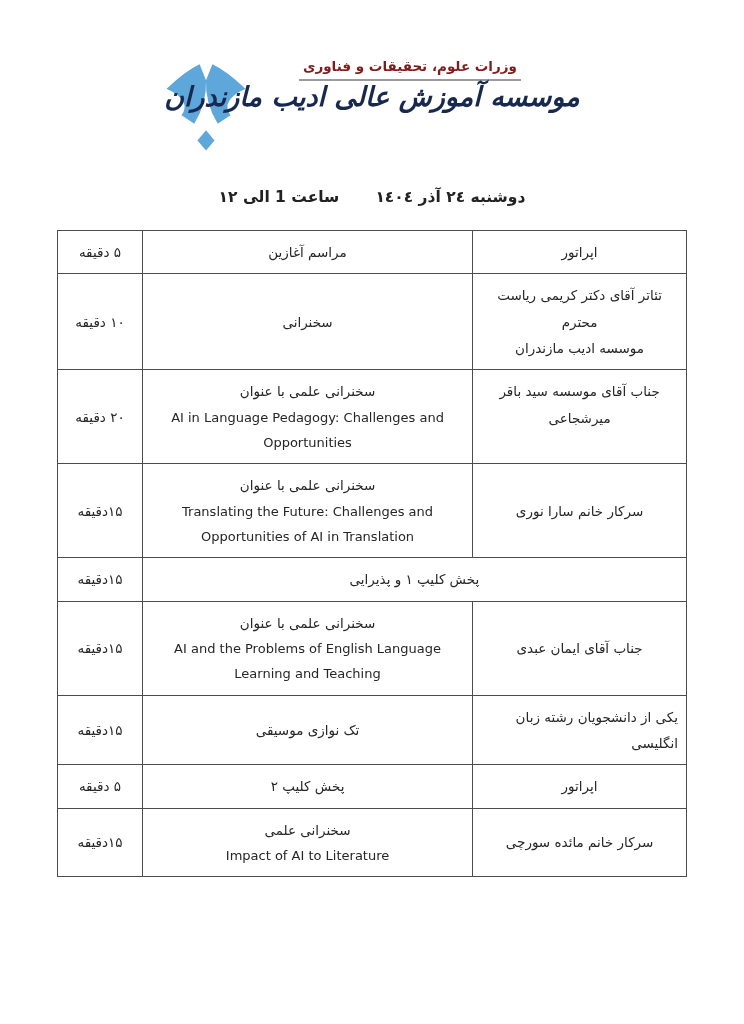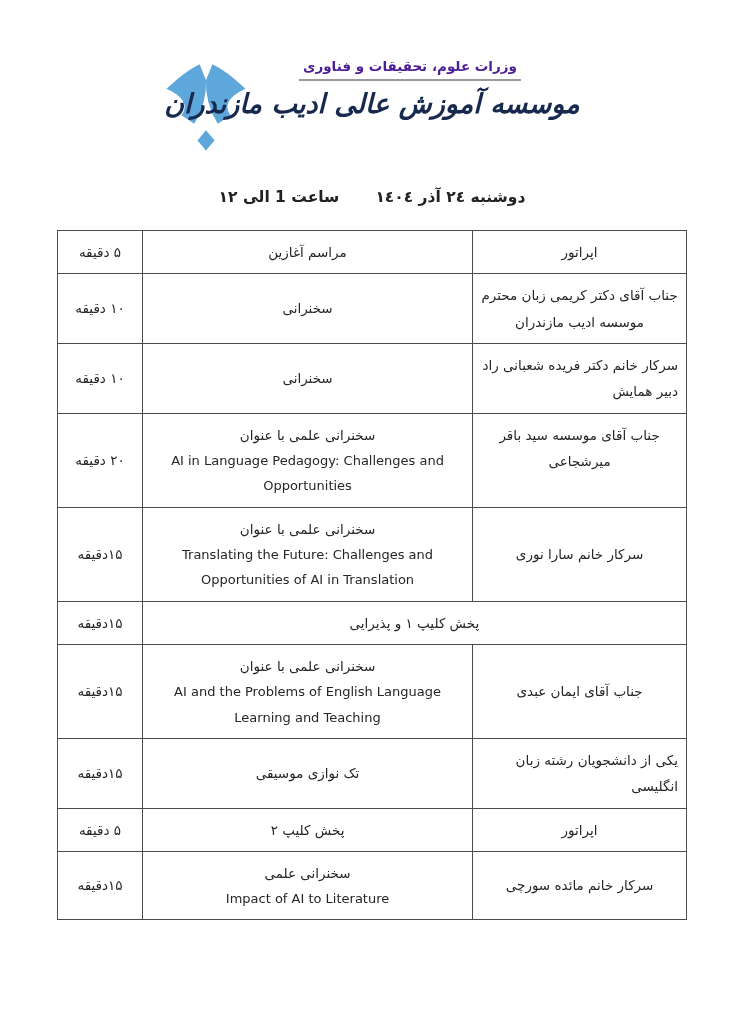--- a/index.html
+++ b/index.html
@@ -27,21 +27,20 @@
     transform: translateX(38px); 
     font-size: 13.5px;
     font-weight: bold;
     letter-spacing: 0.2px;
     padding: 0 4px 5px;
     border-bottom: 2px solid #9b9b9b;
     text-align: center;
   }
   .institute-line {
     position: relative; z-index: 2;
-    margin-top: 7px;
     text-align: center;
     font-size: 27px;
     font-weight: bold;
     font-style: italic;
     white-space: nowrap;
   }
   .logo-mark {
     position: absolute;
     top: 4px;
     left: 20px;   
@@ -99,21 +98,21 @@
 <body>
 
 <div class="page">
 
   <div class="header-block">
     <svg class="logo-mark" viewBox="0 0 100 90" xmlns="http://www.w3.org/2000/svg">
       <path d="M13,25 Q31,8 44,2 L50,17 Q51,38 39,58 L27,50 Q37,36 13,25 Z" fill="#5ea7da"></path>
       <path d="M87,25 Q69,8 56,2 L50,17 Q49,38 61,58 L73,50 Q63,36 87,25 Z" fill="#5ea7da"></path>
       <path d="M50,64 L58,73.5 L50,83 L42,73.5 Z" fill="#5ea7da"></path>
     </svg>
-    <div class="ministry-line" style="color:#4c1d95">وزرات علوم، تحقیقات و فناوری</div>
+    <div class="ministry-line" style="color:#7f1d1d">وزرات علوم، تحقیقات و فناوری</div>
     <div class="institute-line" style="color:#17294e">موسسه آموزش عالی ادیب مازندران</div>
   </div>
 
 
   <div class="meta-line">
     <span>دوشنبه ٢٤ آذر ١٤٠٤</span>
     <span>ساعت 1 الی ١٢</span>
   </div>
 
   <table class="schedule">
@@ -127,32 +126,22 @@
           <td class="presenter-cell">
             <div class="fa-line">اپراتور</div>
           </td>
           <td>
             <div class="fa-line">مراسم آغازین</div>
           </td>
           <td class="duration-cell">۵ دقیقه</td>
         </tr>
         <tr>
           <td class="presenter-cell">
-            <div class="fa-line">جناب آقای دکتر کریمی زبان محترم</div>
+            <div class="fa-line">تئاتر آقای دکتر کریمی ریاست محترم</div>
             <div class="fa-line">موسسه ادیب مازندران</div>
-          </td>
-          <td>
-            <div class="fa-line">سخنرانی</div>
-          </td>
-          <td class="duration-cell">۱۰ دقیقه</td>
-        </tr>
-        <tr>
-          <td class="presenter-cell align-right">
-            <div class="fa-line">سرکار خانم دکتر فریده شعبانی راد</div>
-            <div class="fa-line">دبیر همایش</div>
           </td>
           <td>
             <div class="fa-line">سخنرانی</div>
           </td>
           <td class="duration-cell">۱۰ دقیقه</td>
         </tr>
         <tr>
           <td class="presenter-cell valign-top">
             <div class="fa-line">جناب آقای موسسه سید باقر میرشجاعی</div>
           </td>

